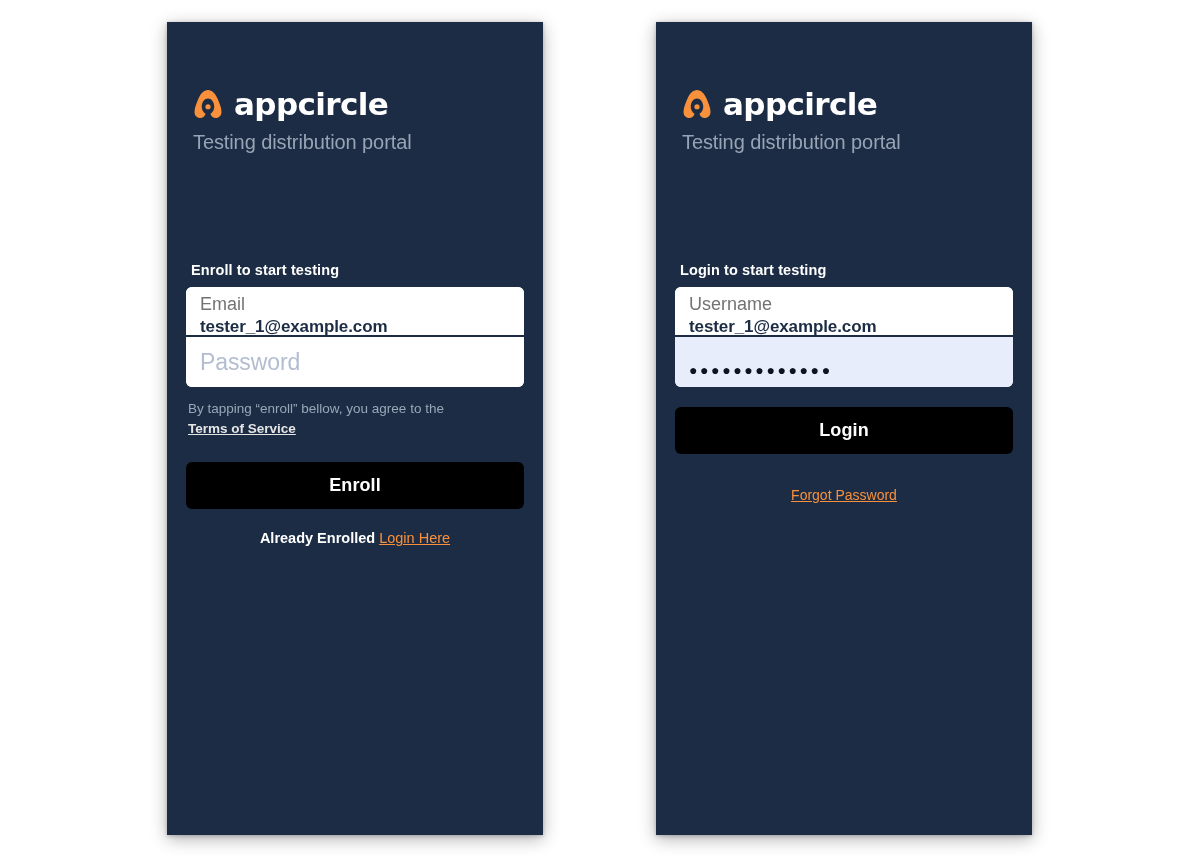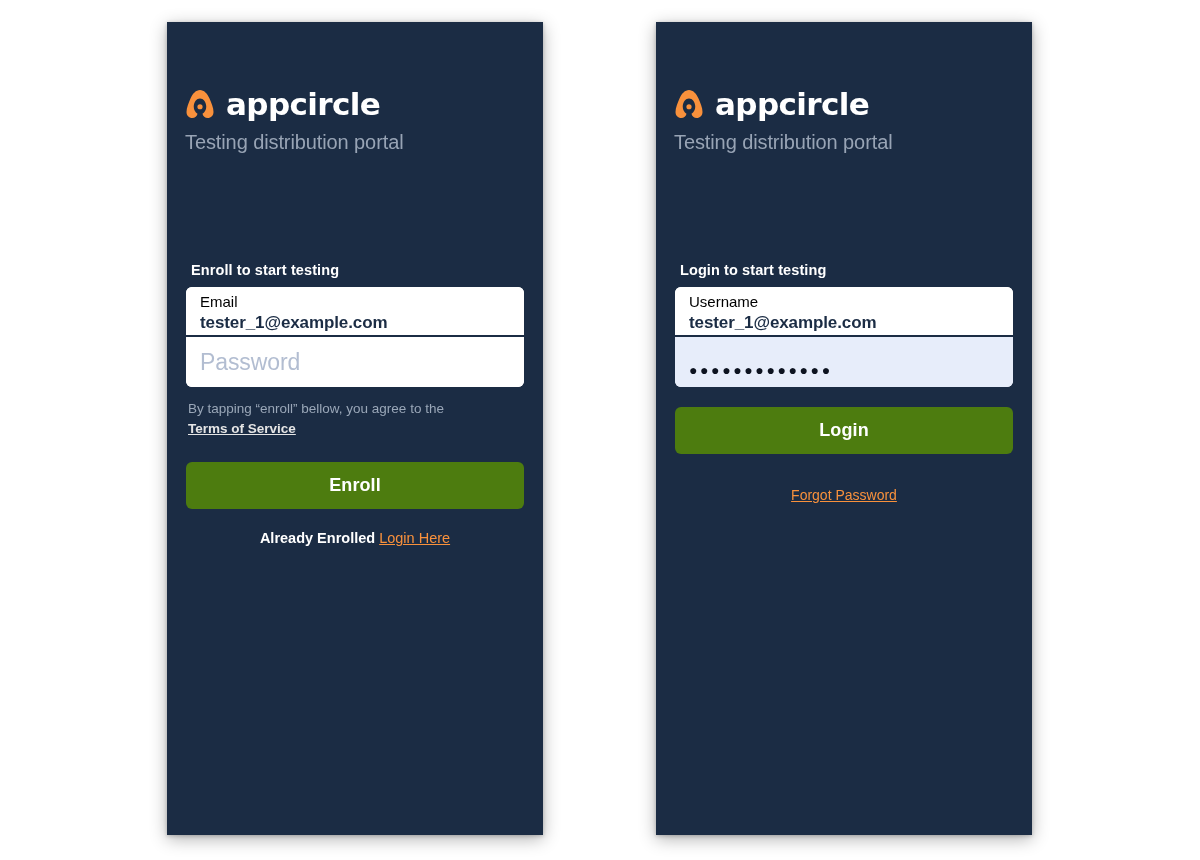--- a/index.html
+++ b/index.html
@@ -30,21 +30,21 @@
     box-shadow: 0 4px 16px rgba(0,0,0,0.30), 0 1px 4px rgba(0,0,0,0.22);
     overflow: hidden;
   }
   .card-left  { left: 167px; }
   .card-right { left: 656px; }
 
   .card-inner {
     position: relative;
     width: 100%;
     height: 100%;
-    padding: 0 14px;
+    padding: 0 22px;
   }
 
   
   .brand-row {
     display: flex;
     align-items: center;
     gap: 10px;
     padding-top: 66px;
     padding-left: 3px;
   }
@@ -104,22 +104,22 @@
     border-bottom: 2px solid #1b2c44;
   }
   .field:last-child { border-bottom: none; }
   .field.filled {
     padding-top: 6px;
     justify-content: flex-start;
   }
   .field.autofill { background: #e7edfa; }
 
   .field-label {
-    color: #000000;
-    font-size: 15px;
+    color: #737373;
+    font-size: 18px;
     line-height: 1.25;
     font-weight: 400;
   }
   .field-value {
     color: #1b2c44;
     font-size: 17px;
     font-weight: 700;
     line-height: 1.3;
     letter-spacing: -0.1px;
   }
@@ -151,21 +151,21 @@
     font-weight: 700;
     cursor: pointer;
   }
 
   
   .btn-primary {
     display: block;
     width: 100%;
     margin-top: 24px;
     height: 47px;
-    background: #4d7c0f;
+    background: #000000;
     color: #ffffff;
     border: none;
     border-radius: 6px;
     font-size: 18px;
     font-weight: 700;
     font-family: "Liberation Sans", sans-serif;
     cursor: pointer;
     letter-spacing: 0.1px;
   }
   .btn-primary.login { margin-top: 20px; }

